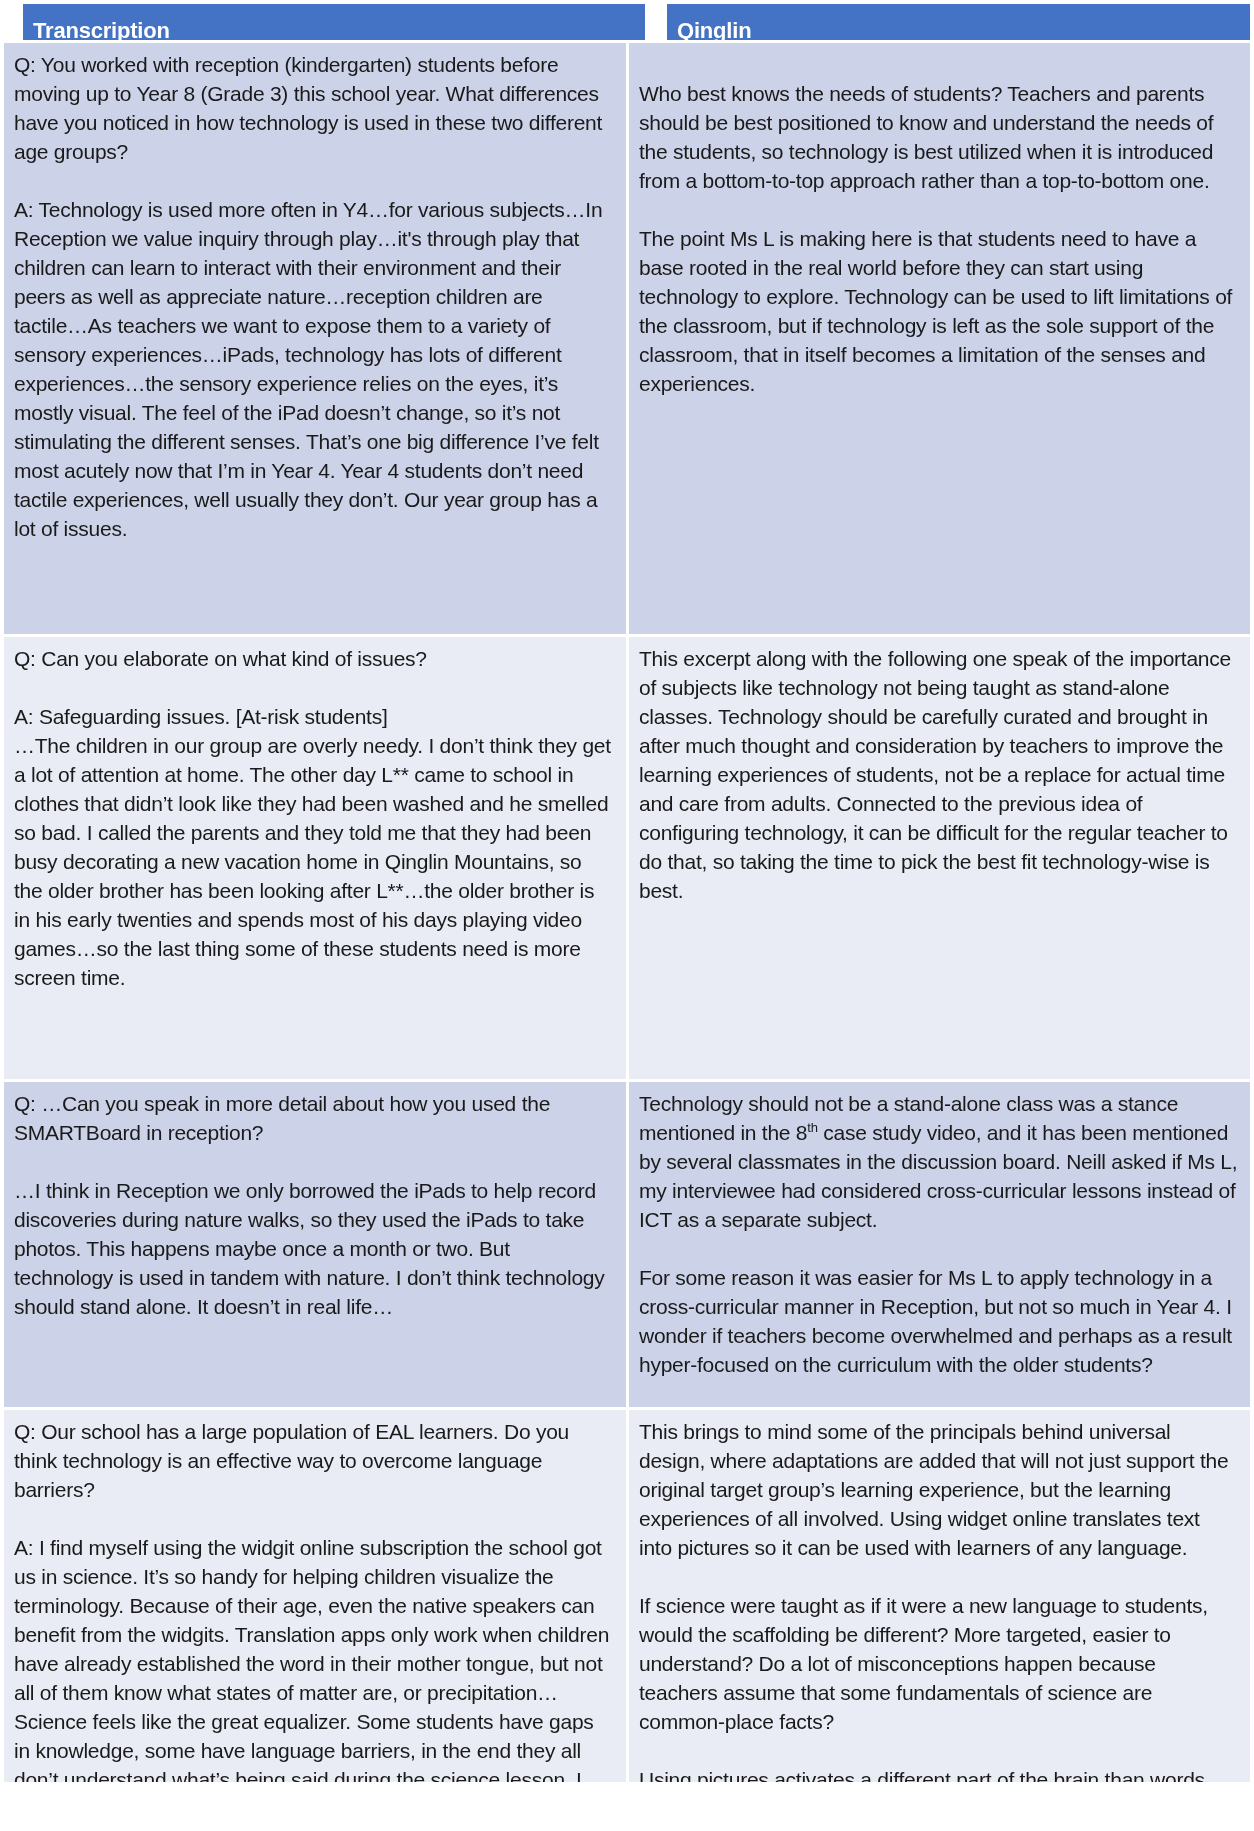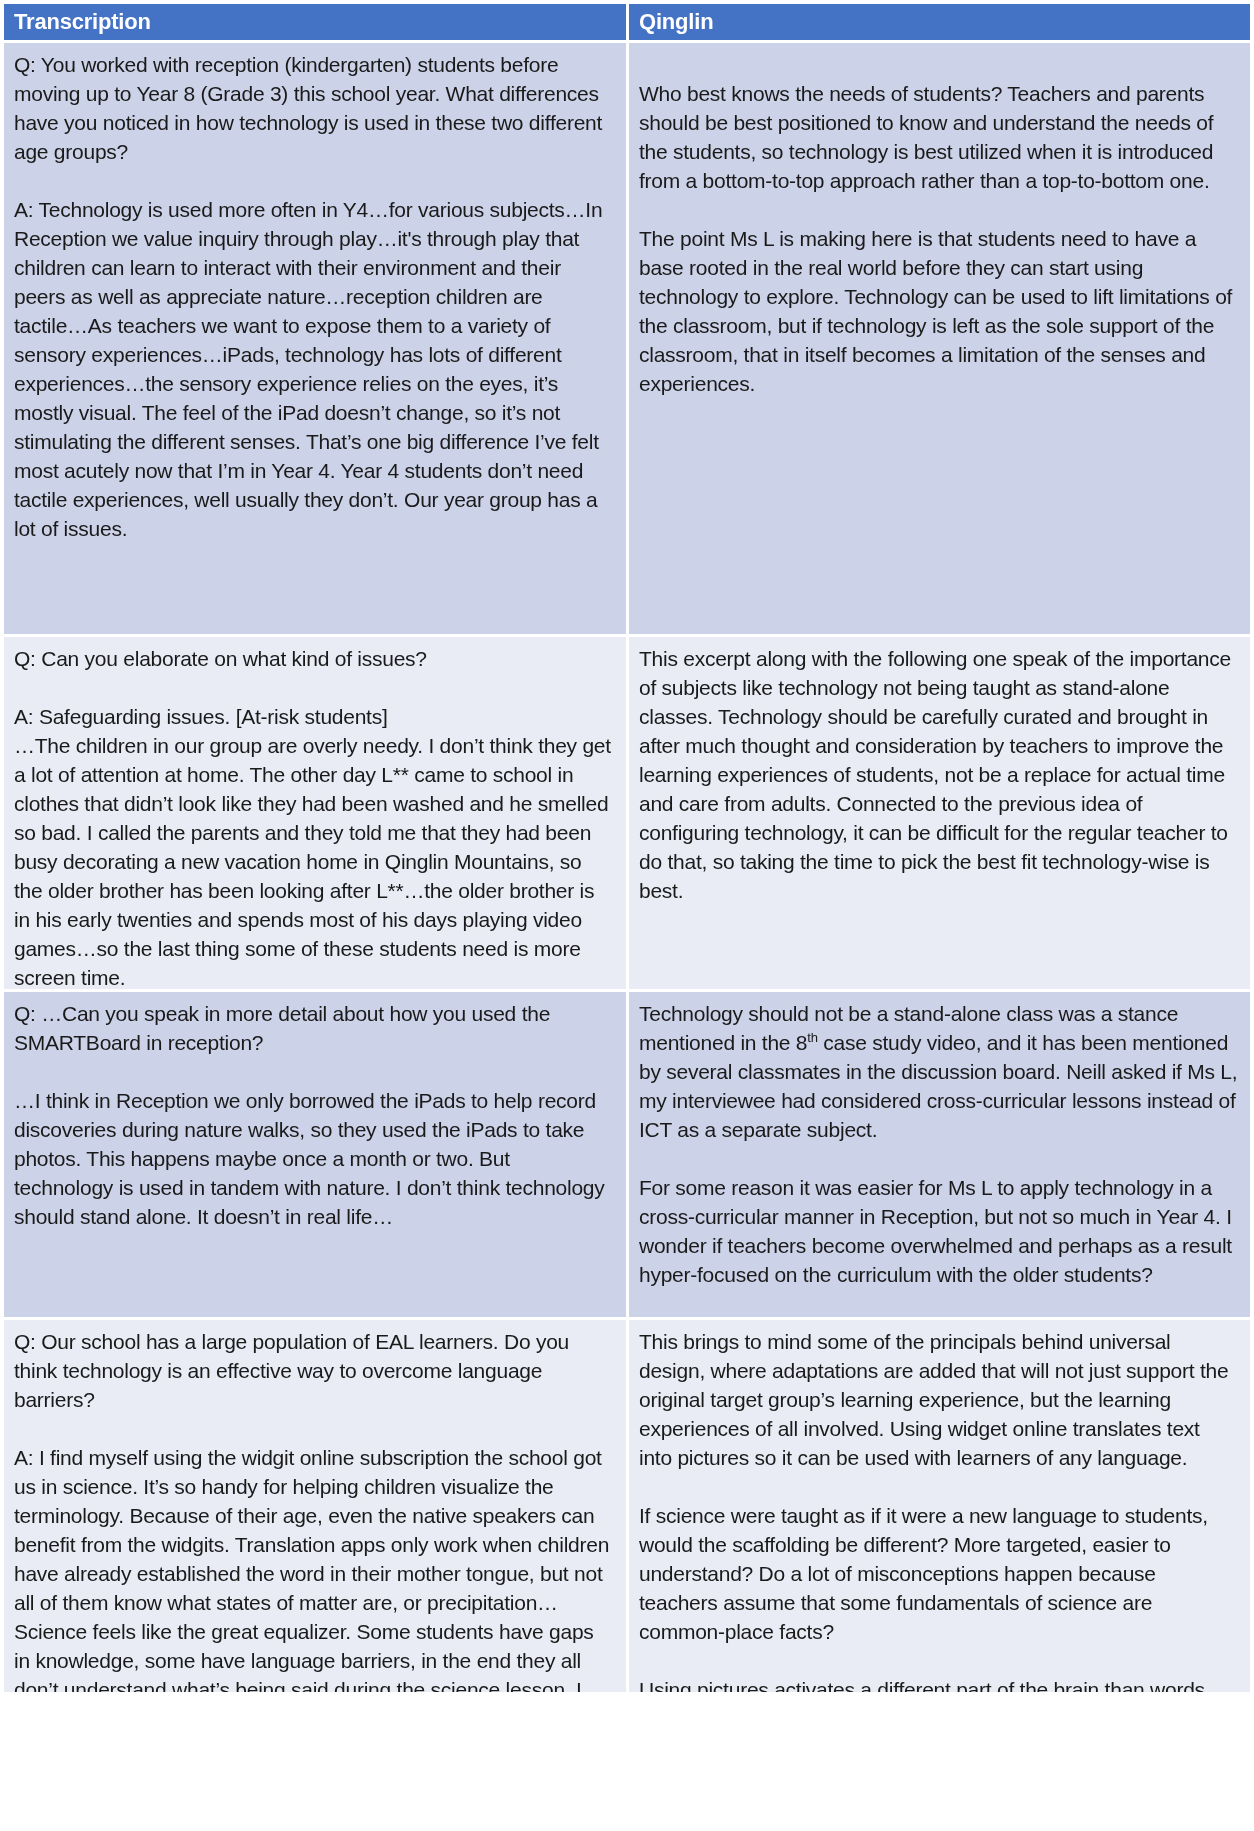--- a/index.html
+++ b/index.html
@@ -22,41 +22,42 @@
     overflow:hidden;
   }
   .hdr-row{display:flex;gap:3px;height:36px;margin-bottom:3px;}
   .hdr-cell{
     box-sizing:border-box;
     background:var(--header-bg);
     color:var(--header-text);
     font-weight:bold;
     font-size:22px;
     line-height:36px;
-    padding:0 10px;
+    padding:9px 10px;
     letter-spacing:-0.2px;
+    margin-left:19px;
   }
   .hdr-cell.c1{width:622px;}
   .hdr-cell.c2{flex:1;}
   .row{display:flex;gap:3px;margin-bottom:3px;overflow:hidden;}
   .row:nth-of-type(odd){background:transparent;}
   .row .cell{
     box-sizing:border-box;
     padding:7px 12px 0 10px;
     font-size:21px;
     line-height:29px;
     letter-spacing:-0.25px;
     overflow:hidden;
   }
   .row .cell.c1{width:622px;}
   .row .cell.c2{flex:1;}
   .row.dark .cell{background:var(--band-dark);}
   .row.light .cell{background:var(--band-light);}
   .row:nth-of-type(1){height:591px;}
-  .row:nth-of-type(2){height:352px;}
+  .row:nth-of-type(2){height:442px;}
   .row:nth-of-type(3){height:325px;}
   .row:nth-of-type(4){height:372px;margin-bottom:0;}
   p{margin:0;}
   p.blank{height:29px;}
   sup{font-size:0.62em;vertical-align:super;line-height:0;}
 </style>
 </head>
 <body>
 
 <div class="page">

